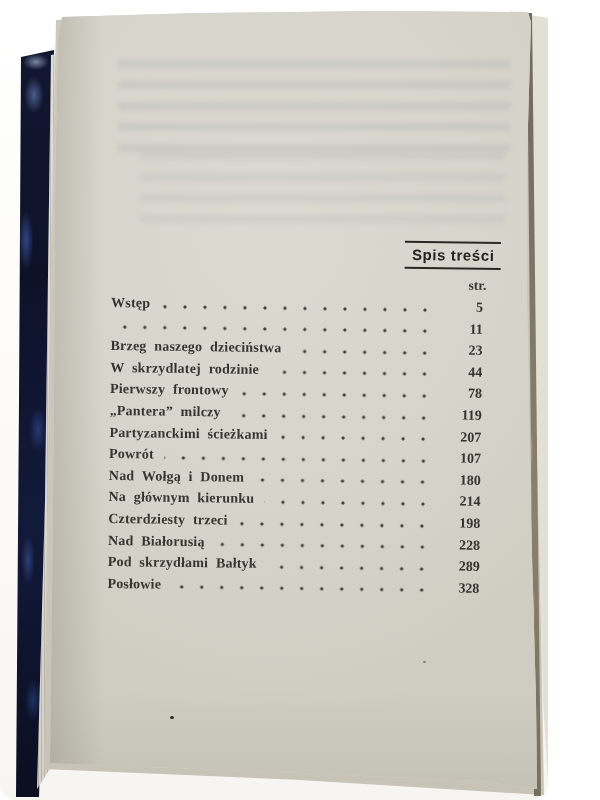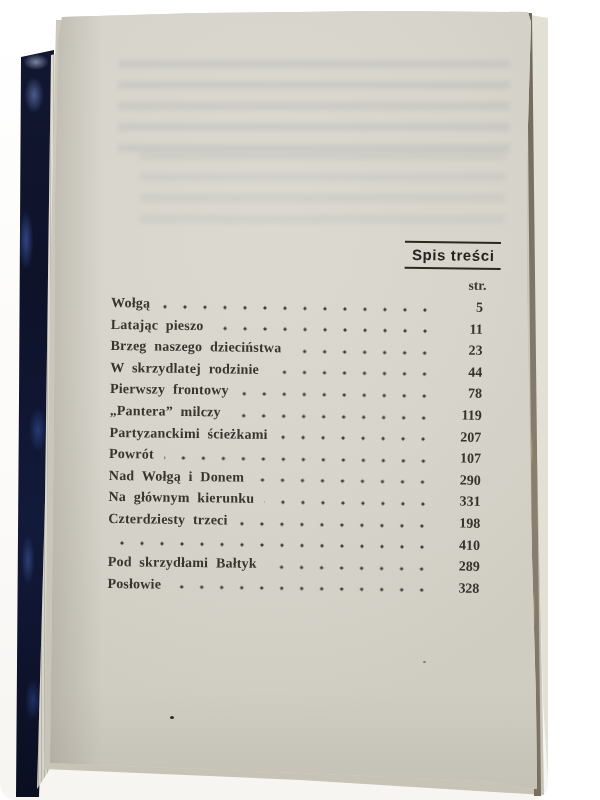--- a/index.html
+++ b/index.html
@@ -140,26 +140,25 @@
     <div class="page-shade-bottom"></div>
     <div class="showthrough-a"></div>
     <div class="showthrough-b"></div>
   </div>
 
   <div class="content">
     <div class="toc-header">Spis treści</div>
     <div class="str-label">str.</div>
     <div class="rows">
         <div class="row">
-          <span class="row-title">Wołgą</span>
+          <span class="row-title">Wstęp</span>
           <span class="row-dots"></span>
           <span class="row-num">5</span>
         </div>
         <div class="row">
-          <span class="row-title">Latając pieszo</span>
           <span class="row-dots"></span>
           <span class="row-num">11</span>
         </div>
         <div class="row">
           <span class="row-title">Brzeg naszego dzieciństwa</span>
           <span class="row-dots"></span>
           <span class="row-num">23</span>
         </div>
         <div class="row">
           <span class="row-title">W skrzydlatej rodzinie</span>
@@ -182,35 +181,36 @@
           <span class="row-num">207</span>
         </div>
         <div class="row">
           <span class="row-title">Powrót</span>
           <span class="row-dots"></span>
           <span class="row-num">107</span>
         </div>
         <div class="row">
           <span class="row-title">Nad Wołgą i Donem</span>
           <span class="row-dots"></span>
-          <span class="row-num">290</span>
+          <span class="row-num">180</span>
         </div>
         <div class="row">
           <span class="row-title">Na głównym kierunku</span>
           <span class="row-dots"></span>
-          <span class="row-num">331</span>
+          <span class="row-num">214</span>
         </div>
         <div class="row">
           <span class="row-title">Czterdziesty trzeci</span>
           <span class="row-dots"></span>
           <span class="row-num">198</span>
         </div>
         <div class="row">
-          <span class="row-dots"></span>
-          <span class="row-num">410</span>
+          <span class="row-title">Nad Białorusią</span>
+          <span class="row-dots"></span>
+          <span class="row-num">228</span>
         </div>
         <div class="row">
           <span class="row-title">Pod skrzydłami Bałtyk</span>
           <span class="row-dots"></span>
           <span class="row-num">289</span>
         </div>
         <div class="row">
           <span class="row-title">Posłowie</span>
           <span class="row-dots"></span>
           <span class="row-num">328</span>

